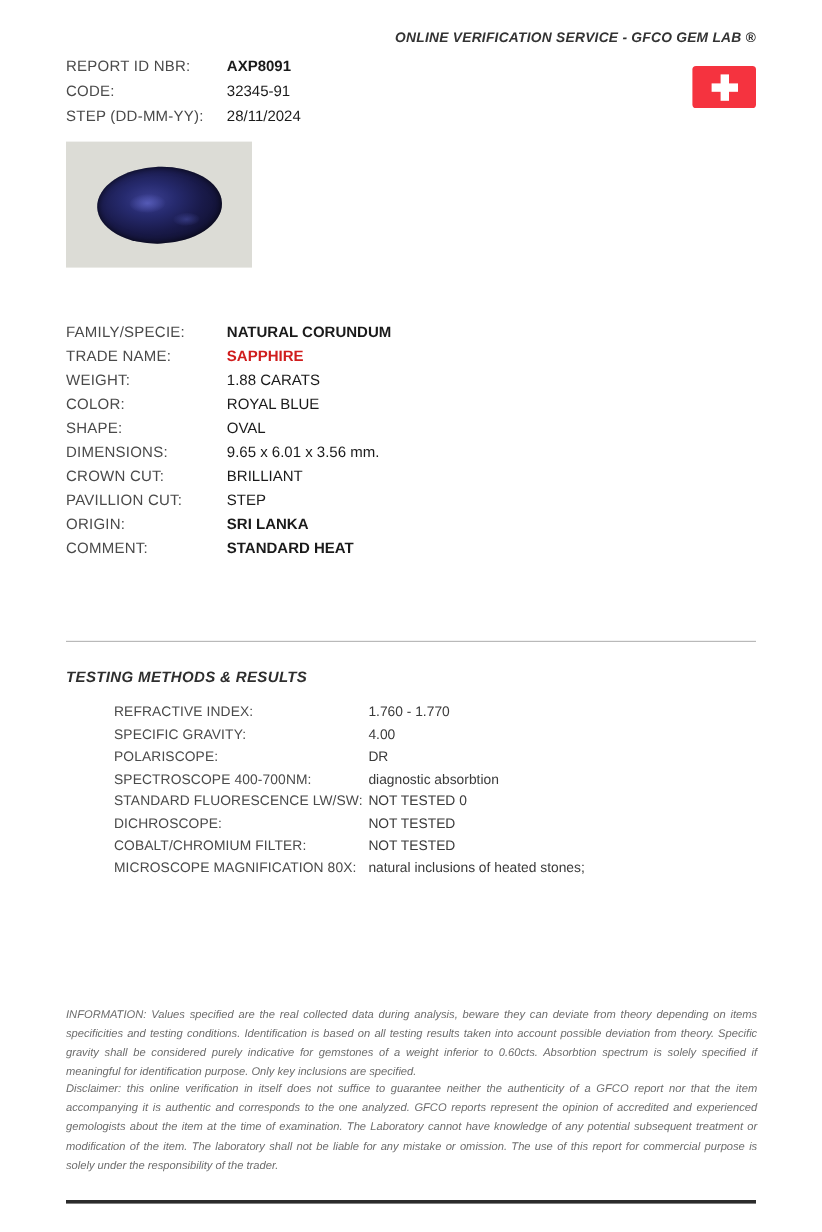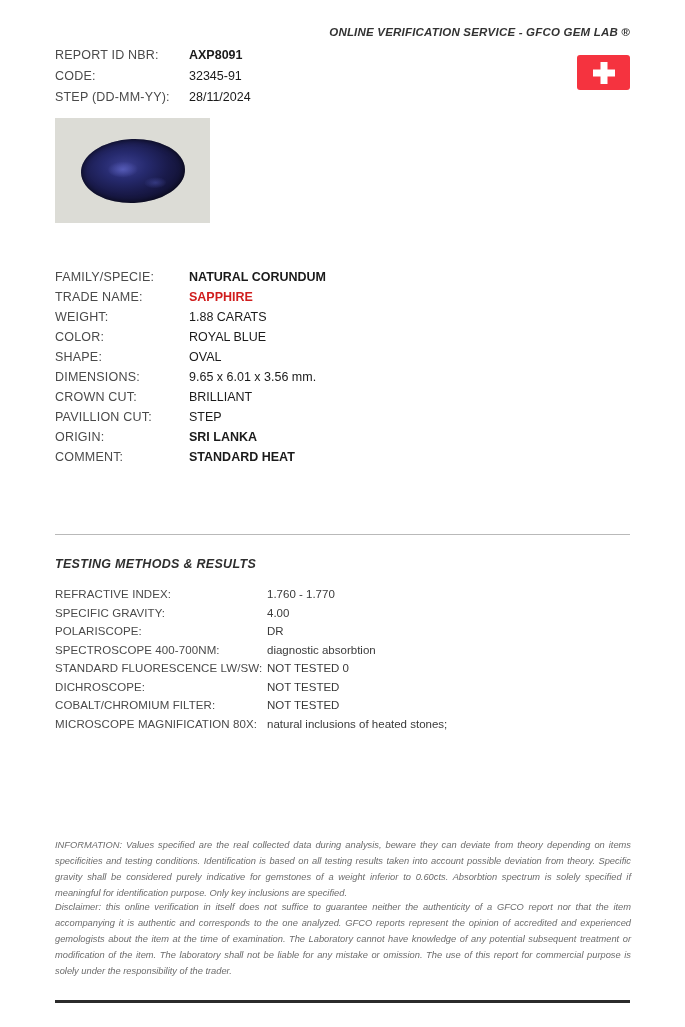--- a/index.html
+++ b/index.html
@@ -187,20 +187,21 @@
   .test-row {
     display: flex;
     align-items: baseline;
     margin-bottom: 6.5px;
   }
   .test-label {
     width: 212px;
     font-size: 11.5px;
     color: #4a4a4a;
     letter-spacing: 0.1px;
+    margin-left: 40px;
   }
   .test-value {
     font-size: 11.5px;
     color: #3a3a3a;
   }
 
   
   .note {
     position: absolute;
     left: 55px;

